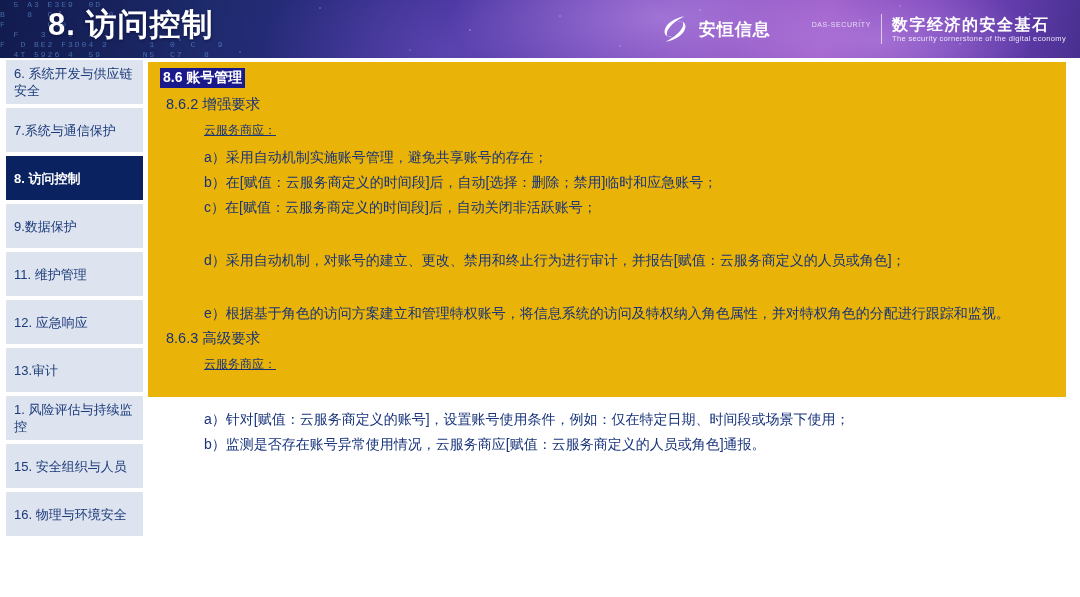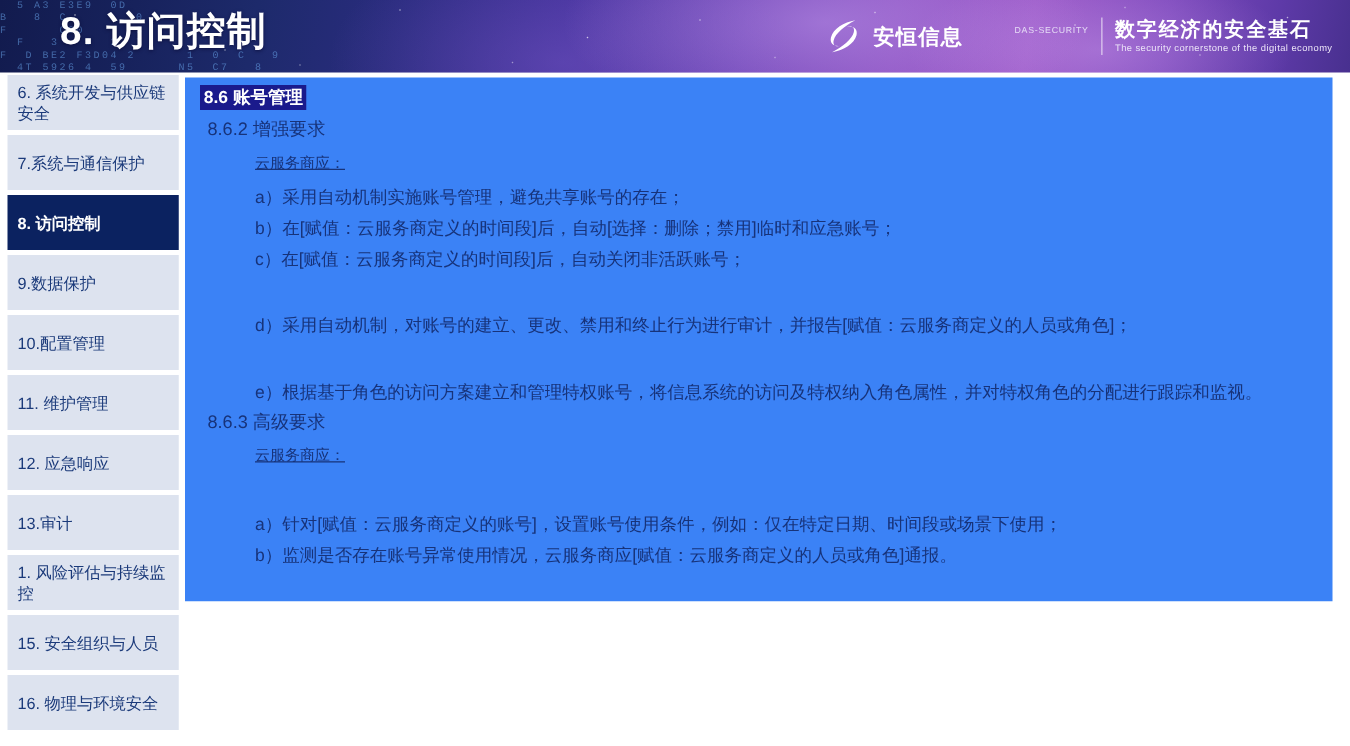--- a/index.html
+++ b/index.html
@@ -153,22 +153,22 @@
     background: #0b2260;
     color: #ffffff;
     font-weight: bold;
   }
 
   
   .content {
     position: absolute;
     left: 148px; top: 62px;
     width: 918px;
-    height: 419px;
-    background: #3b82f6;
+    height: 335px;
+    background: #eab308;
     box-sizing: border-box;
     padding: 6px 8px 8px 8px;
   }
   .c-title {
     display: inline-block;
     background: #1a1a8c;
     color: #ffffff;
     font-size: 14px;
     font-weight: bold;
     padding: 1px 3px 2px 3px;
@@ -233,23 +233,20 @@
       <span>6. 系统开发与供应链安全</span>
     </div>
     <div class="side-item">
       <span>7.系统与通信保护</span>
     </div>
     <div class="side-item active">
       <span>8. 访问控制</span>
     </div>
     <div class="side-item">
       <span>9.数据保护</span>
-    </div>
-    <div class="side-item">
-      <span>10.配置管理</span>
     </div>
     <div class="side-item">
       <span>11. 维护管理</span>
     </div>
     <div class="side-item">
       <span>12. 应急响应</span>
     </div>
     <div class="side-item">
       <span>13.审计</span>
     </div>

